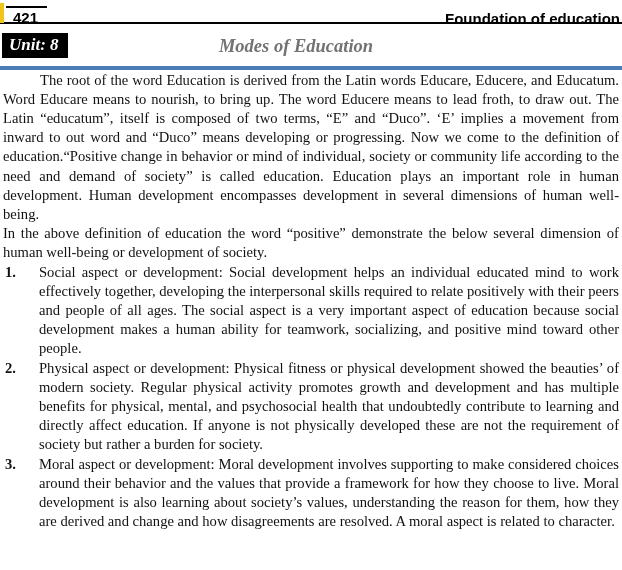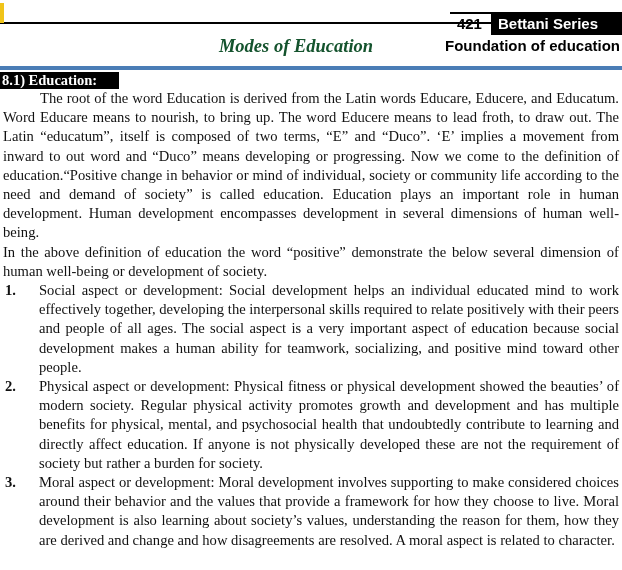--- a/index.html
+++ b/index.html
@@ -11,25 +11,24 @@
     overflow: hidden;
     font-family: "Liberation Serif", serif;
     color: #111;
   }
   .page { width: 622px; height: 570px; position: relative; background: #fff; }
 
   
   .header-top {
     display: flex;
     justify-content: space-between;
-    align-items: flex-end;
+    align-items: center;
     border-bottom: 2.5px solid #000;
     padding-top: 12px;
     height: 24px;
-    flex-direction: column;
   }
   .edge-mark {
     position: absolute;
     left: 0; top: 3px;
     width: 4px; height: 20px;
     background: #f0c419;
   }
   .left-group {
     display: flex;
     align-items: stretch;
@@ -75,21 +74,21 @@
     font-size: 17px;
     padding: 2px 9px 3px 7px;
   }
   .page-title {
     display: block;
     text-align: center;
     padding-right: 30px;
     font-weight: bold;
     font-style: italic;
     font-size: 18.5px;
-    color: #14532d;
+    color: #737373;
     line-height: 26px;
   }
   .blue-rule {
     margin-top: 7px;
     height: 3.5px;
     background: #4a7db6;
     width: 100%;
   }
 
   
@@ -125,34 +124,31 @@
 </head>
 <body>
 
 <div class="page">
 
   <div class="edge-mark"></div>
 
   <div class="header-top">
     <div class="left-group">
       <span class="page-num">421</span>
-      <span class="series-box">Bettani Series</span>
     </div>
     <div class="header-right">Foundation of education</div>
   </div>
 
   <div class="title-row">
+    <span class="unit-box">Unit: 8</span>
     <span class="page-title">Modes of Education</span>
   </div>
 
   <div class="blue-rule"></div>
 
-  <div class="section-heading-row">
-    <span class="section-heading">8.1) Education:</span>
-  </div>
 
   <main class="body-text">
 
     <p class="para first"><span>The root of the word Education is derived from the Latin words Educare, Educere, and Educatum. Word Educare means to nourish, to bring up. The word Educere means to lead froth, to draw out. The Latin “educatum”, itself is composed of two terms, “E” and “Duco”. ‘E’ implies a movement from inward to out word and “Duco” means developing or progressing. Now we come to the definition of education.</span><b>“Positive change in behavior or mind of individual, society or community life according to the need and demand of society”</b><span> is called education. Education plays an important role in human development. Human development encompasses development in several dimensions of human well-being.</span></p>
 
     <p class="para"><span>In the above definition of education the word </span><b>“positive”</b><span> demonstrate the below several dimension of human well-being or development of society.</span></p>
 
     <ol class="aspect-list">
       <li class="list-item">
         <span class="num">1.</span>

